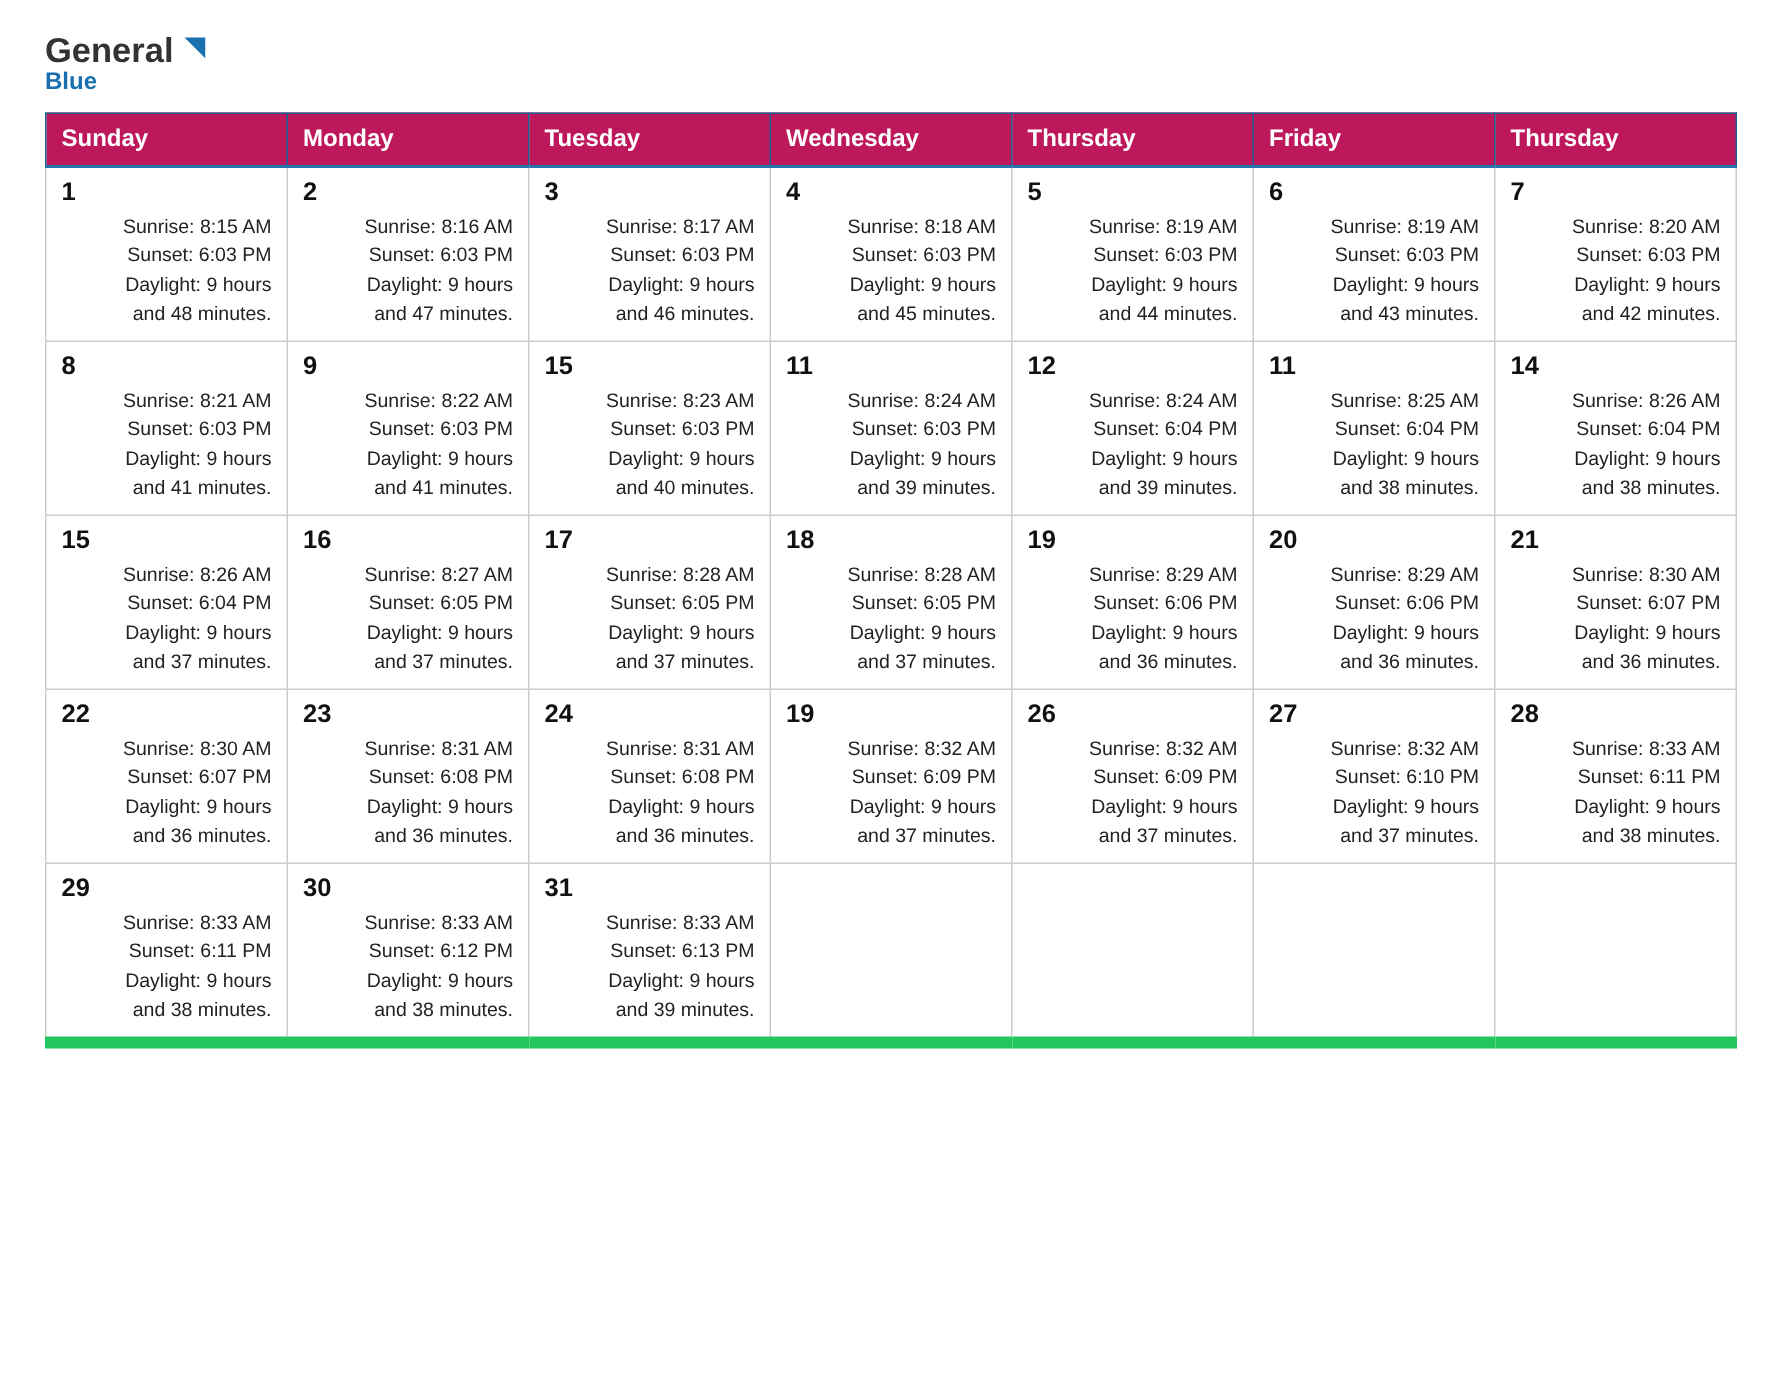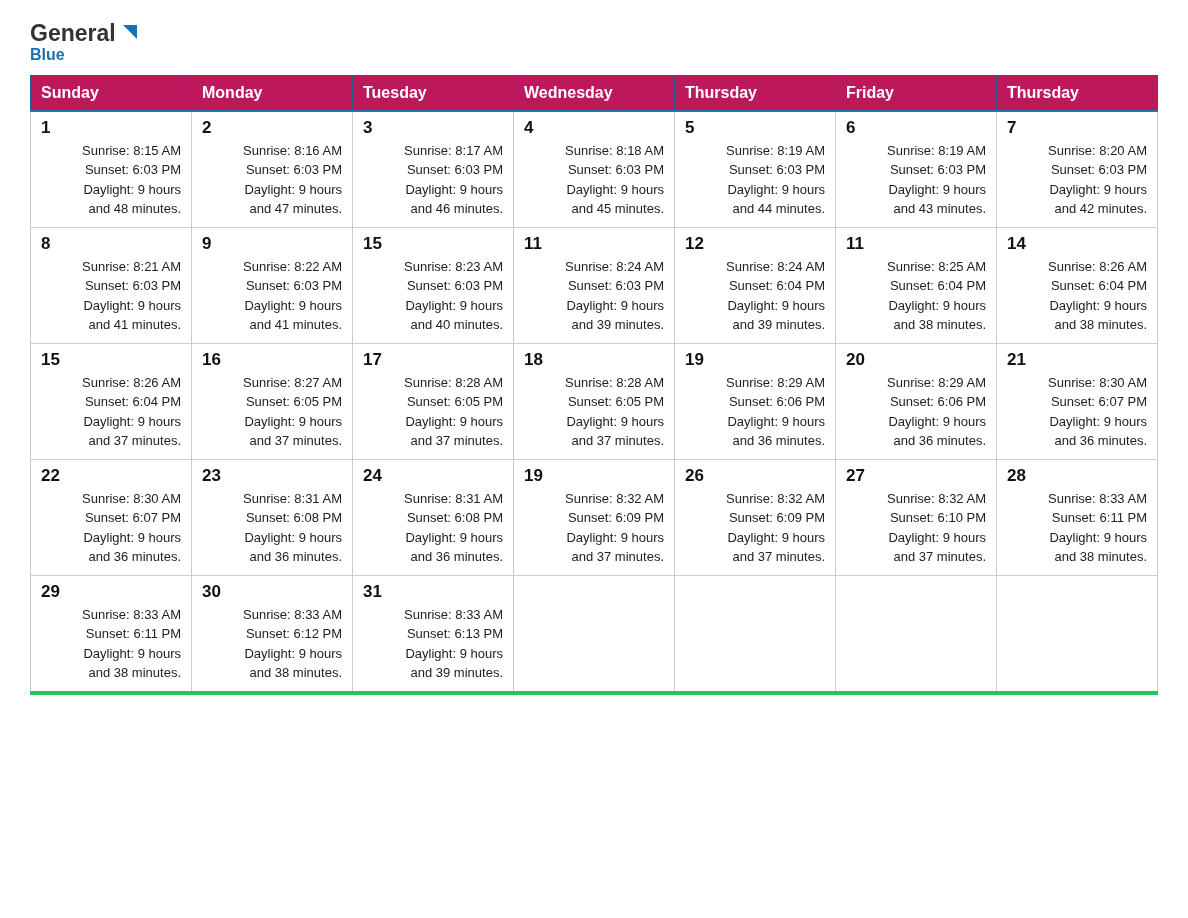--- a/index.html
+++ b/index.html
@@ -49,21 +49,21 @@
     .calendar-table td {
       vertical-align: top;
       padding: 6px 10px 8px 10px;
       border: 1px solid #ccc;
       font-size: 13px;
       color: #222;
       width: calc(100% / 7);
       min-height: 90px;
     }
     .calendar-table tr:last-child td {
-      border-bottom: 4px solid #22c55e;
+      border-bottom: 8px solid #22c55e;
     }
     .calendar-table tbody tr:first-child td {
       border-top: 2px solid #2176ae;
     }
     .day-num {
       font-size: 17px;
       font-weight: bold;
       color: #111;
       margin-bottom: 3px;
       display: block;

